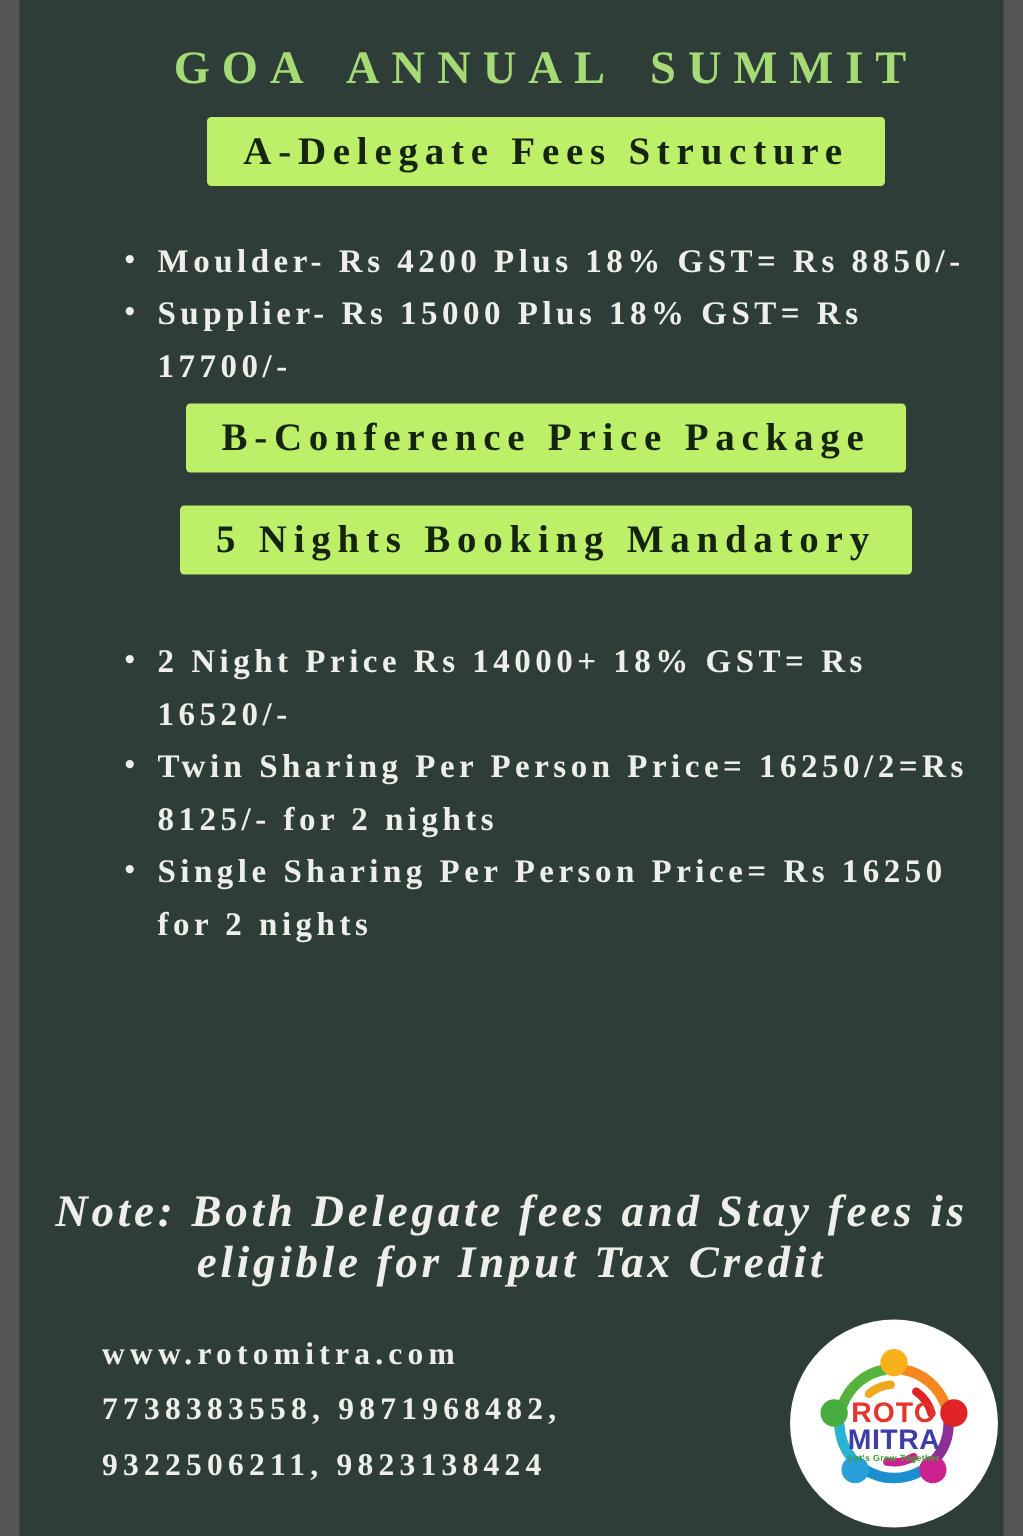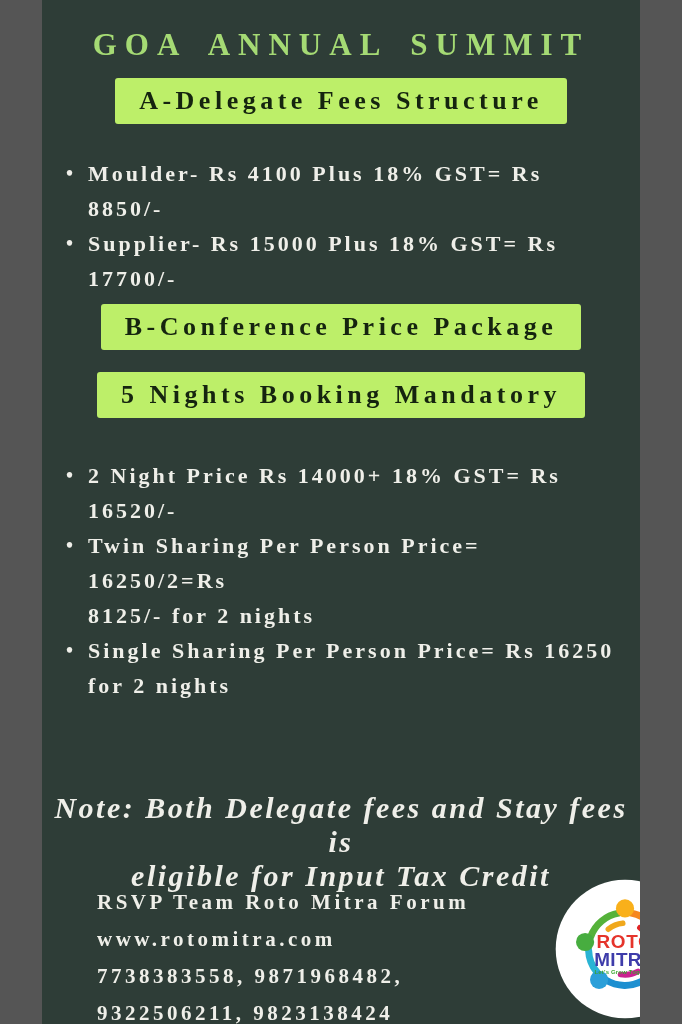--- a/index.html
+++ b/index.html
@@ -6,27 +6,28 @@
     --background: #2e3d37;
     --pill: #bdef69;
     --pill-text: #15240f;
     --title: #a5da74;
     --text: #efefe9;
   }
   * { margin: 0; padding: 0; box-sizing: border-box; }
   html, body { background: #555; }
   .poster {
     position: relative;
-    width: 598px;
+    width: 656px;
     height: 1024px;
     margin: 0 auto;
     background: var(--background);
     font-family: "Liberation Serif", serif;
     font-weight: bold;
     overflow: hidden;
+    padding-left: 46px;
   }
   .title {
     padding-top: 27px;
     text-align: center;
     font-size: 31px;
     letter-spacing: 8px;
     word-spacing: 8px;
     color: var(--title);
   }
   .pill {
@@ -116,21 +117,21 @@
 </head>
 <body>
 
 <div class="poster">
 
   <h1 class="title">GOA ANNUAL SUMMIT</h1>
 
   <div class="pill pill-a">A-Delegate Fees Structure</div>
 
   <ul class="bullets list-a">
-    <li>Moulder- Rs 4100 Plus 18% GST= Rs 8850/-</li>
+    <li>Moulder- Rs 4200 Plus 18% GST= Rs 8850/-</li>
     <li>Supplier- Rs 15000 Plus 18% GST= Rs
 17700/-</li>
   </ul>
 
   <div class="pill pill-b">B-Conference Price Package</div>
 
 
   <div class="pill pill-c">5 Nights Booking Mandatory</div>
 
   <ul class="bullets list-c">
@@ -139,21 +140,20 @@
     <li>Twin Sharing Per Person Price= 16250/2=Rs
 8125/- for 2 nights</li>
     <li>Single Sharing Per Person Price= Rs 16250
 for 2 nights</li>
   </ul>
 
   <div class="note">Note: Both Delegate fees and Stay fees is
 eligible for Input Tax Credit</div>
 
   <div class="rsvp">
-    <div>RSVP Team Roto Mitra Forum</div>
     <div>www.rotomitra.com</div>
     <div>7738383558, 9871968482,</div>
     <div>9322506211, 9823138424</div>
   </div>
 
   <div class="logo">
     <svg viewBox="0 0 200 200">
       <circle cx="100" cy="100" r="99" fill="#ffffff"></circle>
 
       <path d="M109 48.8 A52 52 0 0 1 148.9 82.2" fill="none" stroke="#f5871f" stroke-width="10" stroke-linecap="round"></path>

